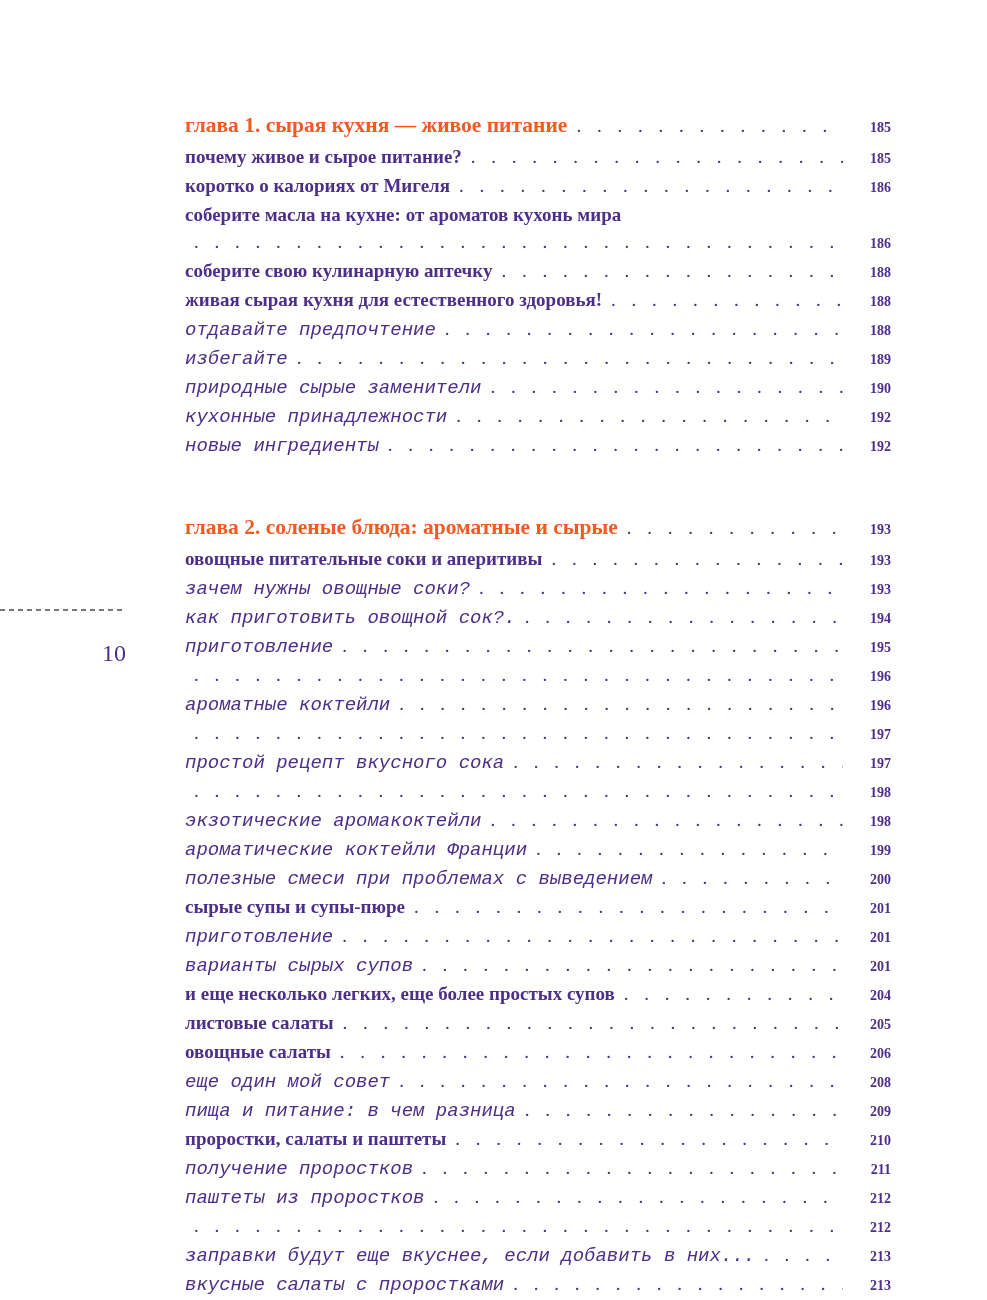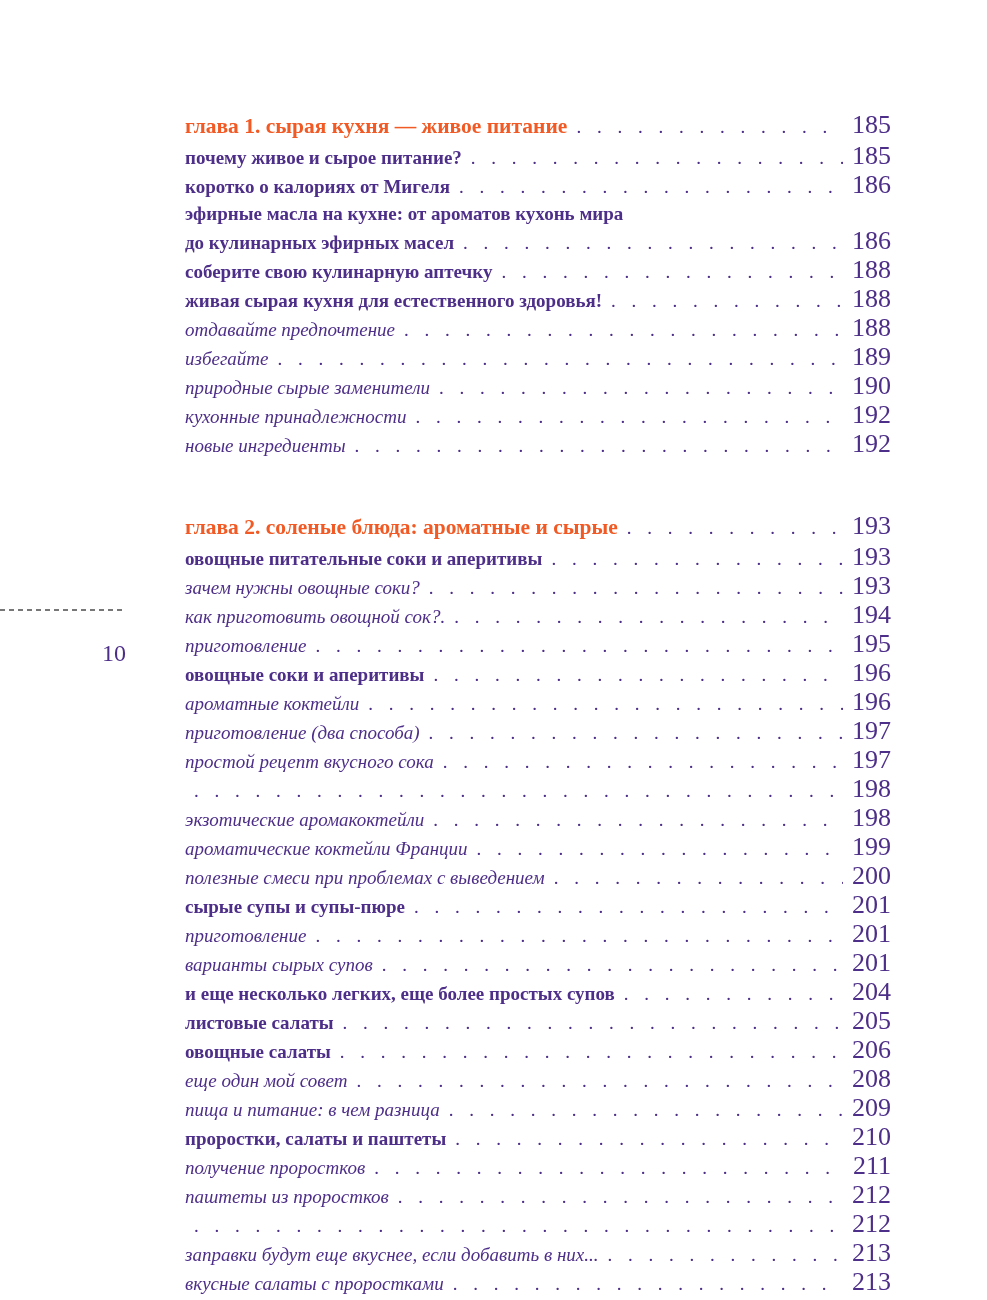--- a/index.html
+++ b/index.html
@@ -29,35 +29,35 @@
   .row {
     display: flex; align-items: baseline;
     font-size: 19px; line-height: 27px;
     color: var(--purple, #4d2e88);
   }
   .row.chapter {
     font-size: 21.5px; line-height: 30px; font-weight: bold;
     color: var(--orange, #f15a24);
   }
   .row.bold .entry-text { font-weight: bold; }
-  .row.italic .entry-text { font-style: italic; }
+  .row.italic .entry-text { font-style: italic; font-family: Liberation Mono, monospace; }
 
   .entry-text { white-space: nowrap; }
 
   .leader {
     flex: 1 1 auto; min-width: 0;
     overflow: hidden; white-space: nowrap;
     letter-spacing: 5.5px;
     margin-left: 9px; margin-right: 4px;
     font-size: 19px; font-weight: normal; font-style: normal;
     color: var(--purple, #4d2e88);
   }
   .pagenum {
     min-width: 44px; text-align: right;
-    font-size: 26px; font-weight: normal; font-style: normal;
+    font-size: 14px; font-weight: bold; font-style: normal;
     color: var(--purple, #4d2e88);
   }
 </style>
 </head>
 <body style="--orange: #f15a24; --purple: #4d2e88;">
 
 <div class="page">
   <div class="margin-rule"></div>
   <div class="folio">10</div>
   <div class="toc">
@@ -71,24 +71,23 @@
           <span class="entry-text">почему живое и сырое питание?</span>
           <span class="leader">. . . . . . . . . . . . . . . . . . . . . . . . . . . . . . . . . . . . . . . . . . . . . . . . . . . . . . . . . . . . . . . . . . . . . . . . . . . . . . . . . . . . . . . . . . . . . . . . . . . . . . . . . . . . . . . . . . . . . . . . </span>
           <span class="pagenum">185</span>
         </div>
         <div class="row bold">
           <span class="entry-text">коротко о калориях от Мигеля</span>
           <span class="leader">. . . . . . . . . . . . . . . . . . . . . . . . . . . . . . . . . . . . . . . . . . . . . . . . . . . . . . . . . . . . . . . . . . . . . . . . . . . . . . . . . . . . . . . . . . . . . . . . . . . . . . . . . . . . . . . . . . . . . . . . </span>
           <span class="pagenum">186</span>
         </div>
         <div class="row bold">
-          <span class="entry-text">эфирные масла на кухне: от ароматов кухонь мира</span>
-        </div>
-        <div class="row bold">
-          <span class="entry-text">до кулинарных эфирных масел</span>
+          <span class="entry-text">соберите масла на кухне: от ароматов кухонь мира</span>
+        </div>
+        <div class="row bold">
           <span class="leader">. . . . . . . . . . . . . . . . . . . . . . . . . . . . . . . . . . . . . . . . . . . . . . . . . . . . . . . . . . . . . . . . . . . . . . . . . . . . . . . . . . . . . . . . . . . . . . . . . . . . . . . . . . . . . . . . . . . . . . . . </span>
           <span class="pagenum">186</span>
         </div>
         <div class="row bold">
           <span class="entry-text">соберите свою кулинарную аптечку</span>
           <span class="leader">. . . . . . . . . . . . . . . . . . . . . . . . . . . . . . . . . . . . . . . . . . . . . . . . . . . . . . . . . . . . . . . . . . . . . . . . . . . . . . . . . . . . . . . . . . . . . . . . . . . . . . . . . . . . . . . . . . . . . . . . </span>
           <span class="pagenum">188</span>
         </div>
         <div class="row bold">
           <span class="entry-text">живая сырая кухня для естественного здоровья!</span>
@@ -141,31 +140,29 @@
           <span class="entry-text">как приготовить овощной сок?.</span>
           <span class="leader">. . . . . . . . . . . . . . . . . . . . . . . . . . . . . . . . . . . . . . . . . . . . . . . . . . . . . . . . . . . . . . . . . . . . . . . . . . . . . . . . . . . . . . . . . . . . . . . . . . . . . . . . . . . . . . . . . . . . . . . . </span>
           <span class="pagenum">194</span>
         </div>
         <div class="row italic">
           <span class="entry-text">приготовление</span>
           <span class="leader">. . . . . . . . . . . . . . . . . . . . . . . . . . . . . . . . . . . . . . . . . . . . . . . . . . . . . . . . . . . . . . . . . . . . . . . . . . . . . . . . . . . . . . . . . . . . . . . . . . . . . . . . . . . . . . . . . . . . . . . . </span>
           <span class="pagenum">195</span>
         </div>
         <div class="row bold">
-          <span class="entry-text">овощные соки и аперитивы</span>
           <span class="leader">. . . . . . . . . . . . . . . . . . . . . . . . . . . . . . . . . . . . . . . . . . . . . . . . . . . . . . . . . . . . . . . . . . . . . . . . . . . . . . . . . . . . . . . . . . . . . . . . . . . . . . . . . . . . . . . . . . . . . . . . </span>
           <span class="pagenum">196</span>
         </div>
         <div class="row italic">
           <span class="entry-text">ароматные коктейли</span>
           <span class="leader">. . . . . . . . . . . . . . . . . . . . . . . . . . . . . . . . . . . . . . . . . . . . . . . . . . . . . . . . . . . . . . . . . . . . . . . . . . . . . . . . . . . . . . . . . . . . . . . . . . . . . . . . . . . . . . . . . . . . . . . . </span>
           <span class="pagenum">196</span>
         </div>
         <div class="row italic">
-          <span class="entry-text">приготовление (два способа)</span>
           <span class="leader">. . . . . . . . . . . . . . . . . . . . . . . . . . . . . . . . . . . . . . . . . . . . . . . . . . . . . . . . . . . . . . . . . . . . . . . . . . . . . . . . . . . . . . . . . . . . . . . . . . . . . . . . . . . . . . . . . . . . . . . . </span>
           <span class="pagenum">197</span>
         </div>
         <div class="row italic">
           <span class="entry-text">простой рецепт вкусного сока</span>
           <span class="leader">. . . . . . . . . . . . . . . . . . . . . . . . . . . . . . . . . . . . . . . . . . . . . . . . . . . . . . . . . . . . . . . . . . . . . . . . . . . . . . . . . . . . . . . . . . . . . . . . . . . . . . . . . . . . . . . . . . . . . . . . </span>
           <span class="pagenum">197</span>
         </div>
         <div class="row bold">
           <span class="leader">. . . . . . . . . . . . . . . . . . . . . . . . . . . . . . . . . . . . . . . . . . . . . . . . . . . . . . . . . . . . . . . . . . . . . . . . . . . . . . . . . . . . . . . . . . . . . . . . . . . . . . . . . . . . . . . . . . . . . . . . </span>

